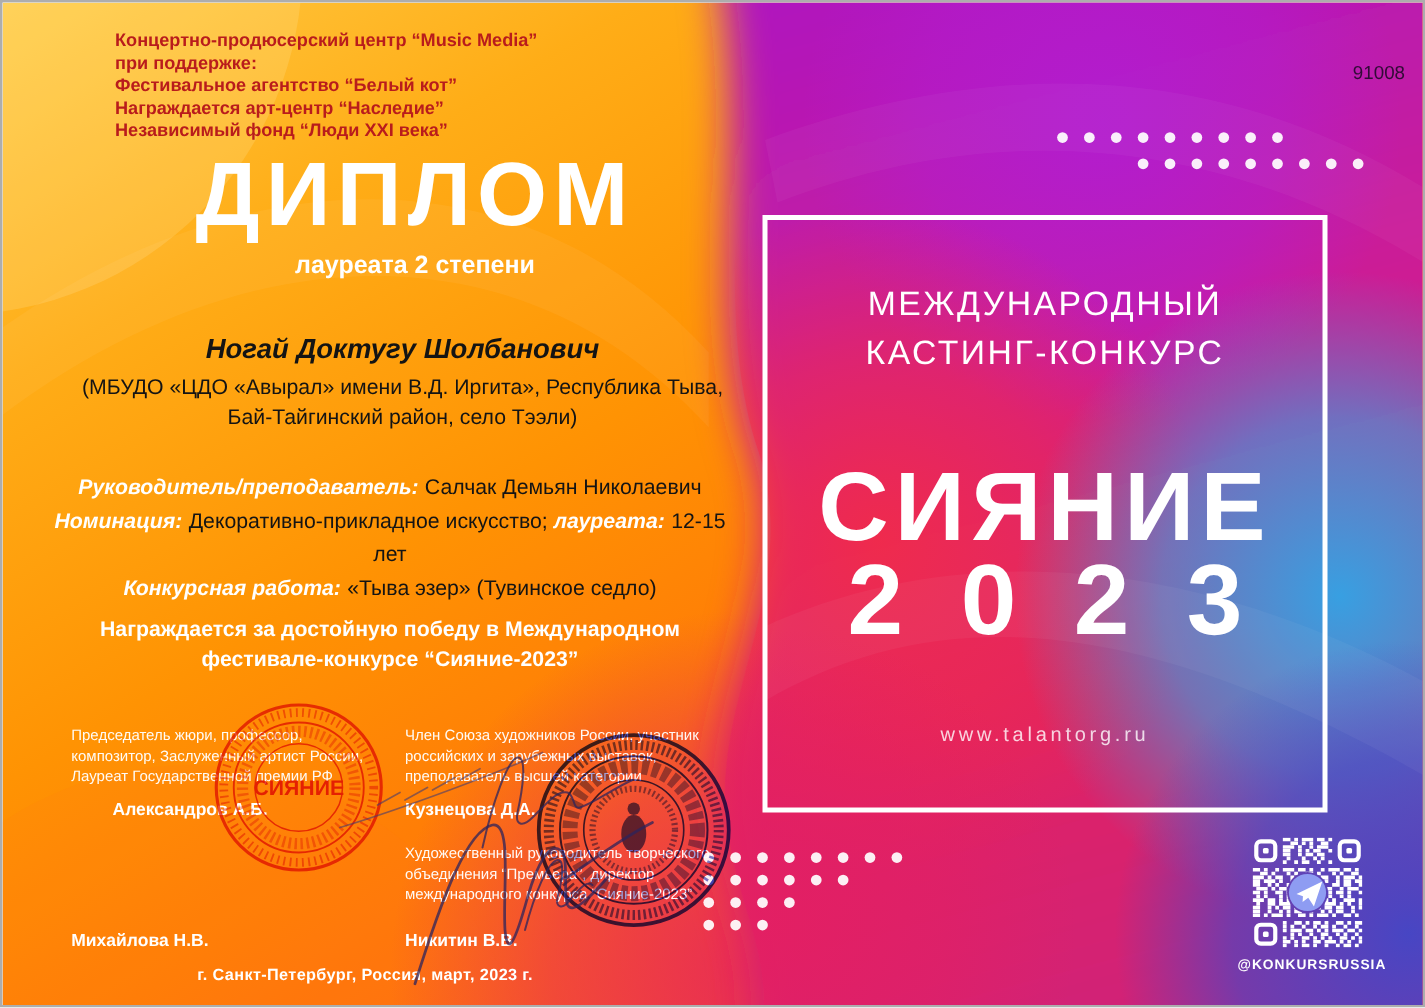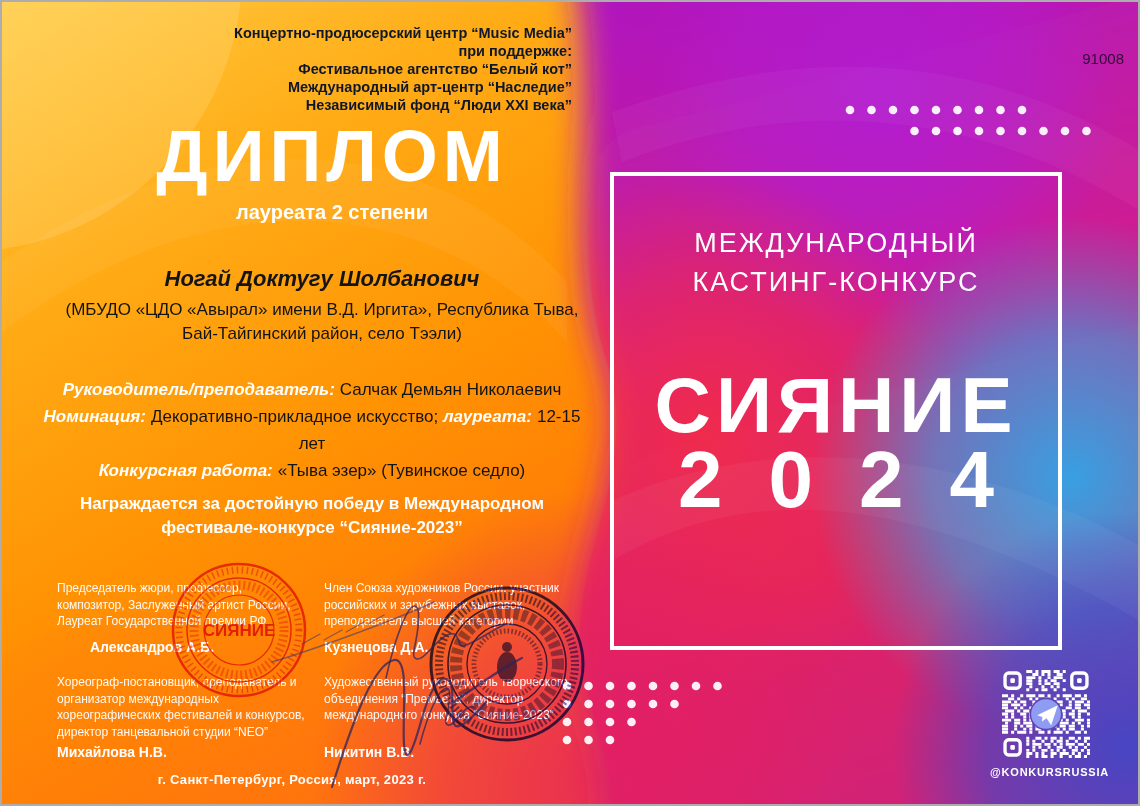--- a/index.html
+++ b/index.html
@@ -4,21 +4,21 @@
 <style>
   html,body{margin:0;padding:0;background:#ffffff;}
   .page{
     position:relative;width:1140px;height:806px;overflow:hidden;
     border:2px solid #adadad;box-sizing:border-box;
     font-family:"Liberation Sans","DejaVu Sans",sans-serif;
   }
   .abs{position:absolute;}
   .bg-svg{position:absolute;left:0;top:0;}
   
-  .org-block{left:90px;top:22px;width:480px;text-align:right;color:#0f172a;}
+  .org-block{left:90px;top:22px;width:480px;text-align:left;color:#b91c1c;}
   .org-line{font-size:14.5px;line-height:18px;font-weight:600;}
   .org-line.bold{font-weight:800;}
   .diploma-title{left:90px;top:116px;width:480px;text-align:center;color:#fff;
     font-size:72px;font-weight:800;letter-spacing:5px;line-height:76px;}
   .diploma-sub{left:90px;top:199px;width:480px;text-align:center;color:#fff;
     font-size:20px;font-weight:700;}
   .recipient-name{left:60px;top:264px;width:520px;text-align:center;color:#141414;
     font-size:22px;font-weight:700;font-style:italic;}
   .recipient-inst{left:60px;top:296px;width:520px;text-align:center;color:#141414;
     font-size:17px;line-height:24px;}
@@ -163,21 +163,21 @@
       <circle cx="565" cy="738" r="4.3"></circle>
         <circle cx="586.5" cy="738" r="4.3"></circle>
         <circle cx="608" cy="738" r="4.3"></circle>
     </g>
   </svg>
 
   <div class="abs org-block">
     <div class="org-line">Концертно-продюсерский центр “Music Media”</div>
     <div class="org-line bold">при поддержке:</div>
     <div class="org-line">Фестивальное агентство “Белый кот”</div>
-    <div class="org-line">Международный арт-центр “Наследие”</div>
+    <div class="org-line">Награждается арт-центр “Наследие”</div>
     <div class="org-line">Независимый фонд “Люди XXI века”</div>
   </div>
 
   <div class="abs diploma-title">ДИПЛОМ</div>
   <div class="abs diploma-sub">лауреата 2 степени</div>
 
   <div class="abs recipient-name">Ногай Доктугу Шолбанович</div>
   <div class="abs recipient-inst">(МБУДО «ЦДО «Авырал» имени В.Д. Иргита», Республика Тыва, Бай-Тайгинский район, село Тээли)</div>
 
   <div class="abs details">
@@ -190,21 +190,20 @@
     </p>
     <p>
       <span class="lbl">Конкурсная работа:</span><span class="val">«Тыва эзер» (Тувинское седло)</span>
     </p>
   </div>
 
   <div class="abs award">Награждается за достойную победу в Международном фестивале-конкурсе “Сияние-2023”</div>
 
   <div class="abs role" style="left:55px;top:578px;width:250px;">Председатель жюри, профессор, композитор, Заслуженный артист России, Лауреат Государственной премии РФ</div>
   <div class="abs jname" style="left:55px;top:637px;margin-left:33px;">Александров А.Б.</div>
-  <div class="abs role" style="left:55px;top:672px;width:252px;">Хореограф-постановщик, преподаватель и организатор международных хореографических фестивалей и конкурсов, директор танцевальной студии “NEO”</div>
   <div class="abs jname" style="left:55px;top:742px;">Михайлова Н.В.</div>
 
   <div class="abs role" style="left:322px;top:578px;width:256px;">Член Союза художников России, участник российских и зарубежных выставок, преподаватель высшей категории</div>
   <div class="abs jname" style="left:322px;top:637px;">Кузнецова Д.А.</div>
   <div class="abs role" style="left:322px;top:672px;width:256px;">Художественный руководитель творческого объединения “Премьера”, директор международного конкурса “Сияние-2023”</div>
   <div class="abs jname" style="left:322px;top:742px;">Никитин В.В.</div>
 
   <div class="abs footer-line">г. Санкт-Петербург, Россия, март, 2023 г.</div>
 
   <svg class="abs" style="left:162px;top:553px;mix-blend-mode:multiply;opacity:.85" width="150" height="150" viewBox="0 0 150 150">
@@ -249,21 +248,22 @@
       </g>
     </g>
   </svg>
 
   <div class="abs frame"></div>
   <div class="abs panel-type">
     <div>МЕЖДУНАРОДНЫЙ</div>
     <div>КАСТИНГ-КОНКУРС</div>
   </div>
   <div class="abs panel-title">СИЯНИЕ</div>
-  <div class="abs panel-year">2024</div>
+  <div class="abs panel-year">2023</div>
+  <div class="abs panel-site">www.talantorg.ru</div>
 
   <div class="abs cert-number">91008</div>
 
   <svg class="abs" style="left:1000px;top:668px" width="88" height="88" viewBox="0 0 29 29">
     <defs>
       <mask id="qrmask">
         <rect x="0" y="0" width="29" height="29" fill="#fff"></rect>
         <circle cx="14.5" cy="14.5" r="5.4" fill="#000"></circle>
       </mask>
     </defs>

